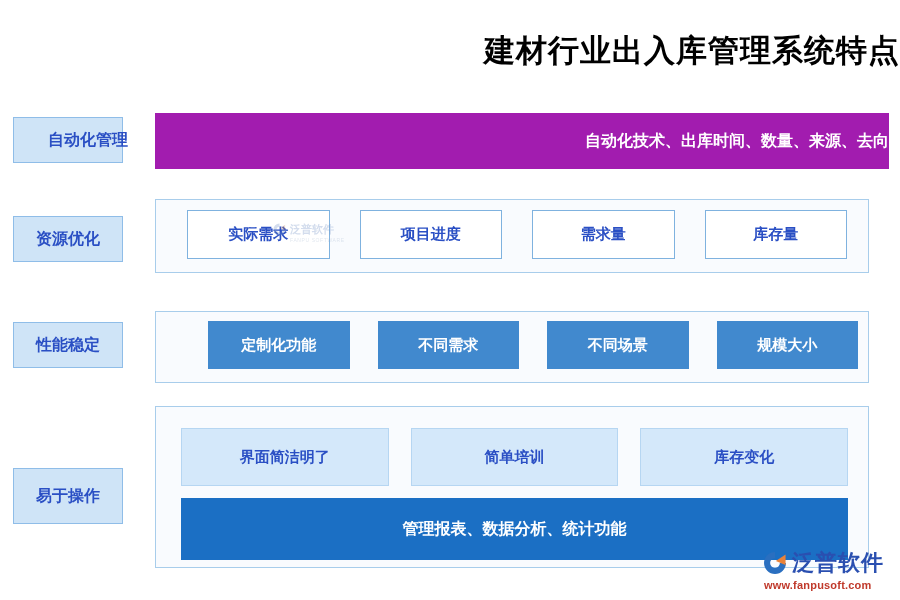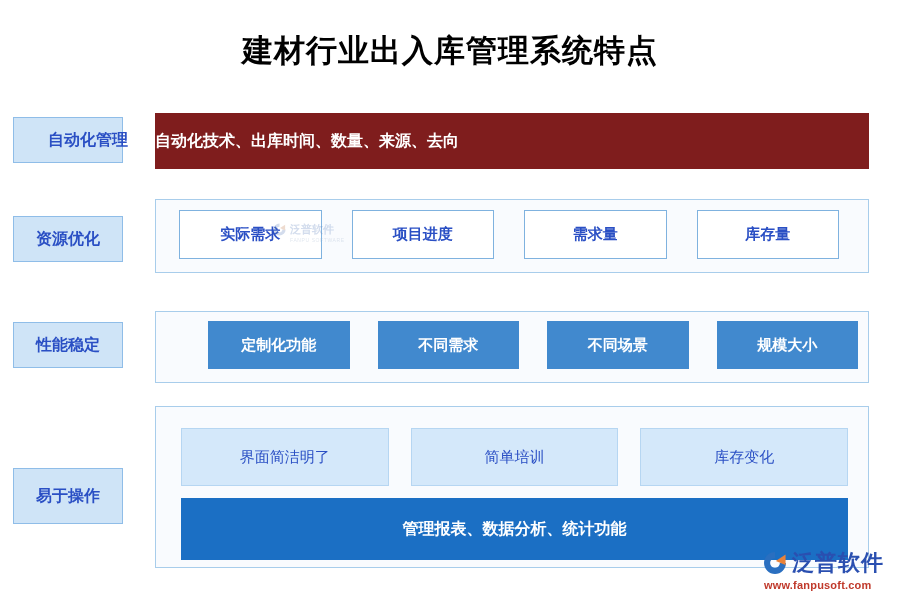--- a/index.html
+++ b/index.html
@@ -20,21 +20,21 @@
     width: 900px;
     height: 600px;
   }
 
   
   .title {
     position: absolute;
     left: 0;
     top: 30px;
     width: 900px;
-    text-align: center;
+    text-align: right;
     font-size: 31px;
     font-weight: bold;
     color: #000000;
     letter-spacing: 1px;
     white-space: nowrap;
   }
 
   
   .cat-label {
     position: absolute;
@@ -56,24 +56,25 @@
   .cat-3 { top: 322px; height: 46px; }
   .cat-4 { top: 468px; height: 56px; }
 
   
   .row1 {
     position: absolute;
     left: 155px;
     top: 113px;
     width: 714px;
     height: 56px;
-    background: #7f1d1d;
-    display: flex;
-    align-items: center;
-    justify-content: flex-start;
+    background: #a21caf;
+    display: flex;
+    align-items: center;
+    justify-content: flex-end;
+    padding-left: 20px;
   }
   .row1 .banner-text {
     color: #ffffff;
     font-size: 16px;
     font-weight: bold;
     white-space: nowrap;
   }
 
   
   .panel {
@@ -84,21 +85,21 @@
     border: 1px solid #a8cdeb;
     box-sizing: border-box;
   }
   .panel-2 { top: 199px; height: 74px; }
   .panel-3 { top: 311px; height: 72px; }
   .panel-4 { top: 406px; height: 162px; }
 
   
   .chips-row2 {
     position: absolute;
-    left: 179px;
+    left: 187px;
     top: 210px;
     width: 660px;
     height: 49px;
     display: flex;
     gap: 30px;
     justify-content: space-between;
   }
   .chip-outline {
     flex: 1 1 0;
     background: #ffffff;
@@ -146,21 +147,21 @@
     height: 58px;
     display: flex;
     gap: 22px;
   }
   .chip-light {
     flex: 1 1 0;
     background: #d4e8fa;
     border: 1px solid #b6d6f2;
     color: #2a4fc4;
     font-size: 15px;
-    font-weight: normal;
+    font-weight: bold;
     display: flex;
     align-items: center;
     justify-content: center;
     box-sizing: border-box;
     white-space: nowrap;
   }
 
   
   .row4-banner {
     position: absolute;

